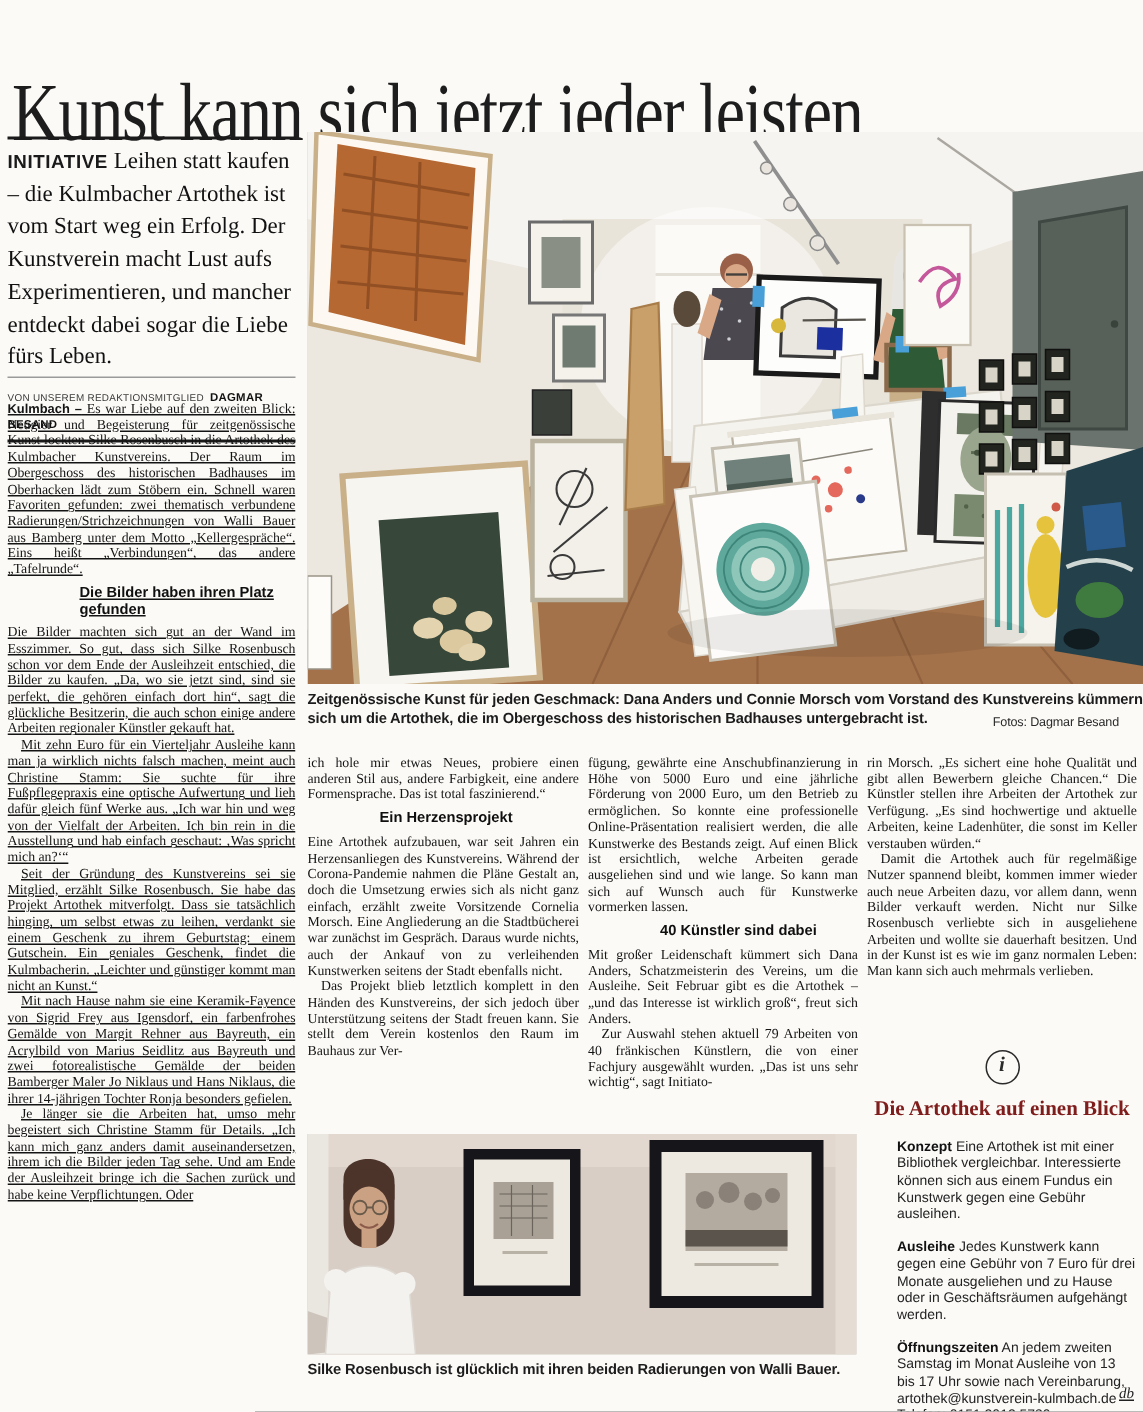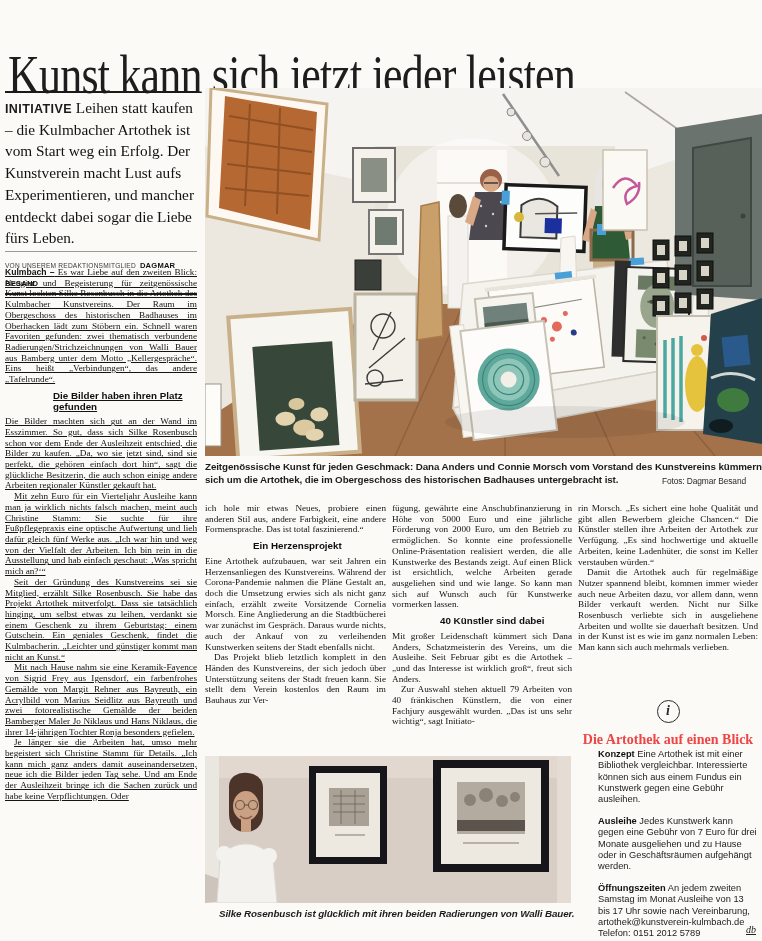--- a/index.html
+++ b/index.html
@@ -22,21 +22,21 @@
   .loc{font:700 8.6px "Liberation Sans",sans-serif;}
   .subhead{font:700 9.8px/1.1 "Liberation Sans",sans-serif;color:#0f0f0f;margin:6px 0 4px 0;padding-left:48px;}
   .photo{position:absolute;overflow:hidden;background:#d8d2c8;}
   .photo svg{display:block;}
   .caption{position:absolute;font:700 9.8px/12.6px "Liberation Sans",sans-serif;color:#1c1c1c;
            letter-spacing:-.1px;}
   .credit{position:absolute;right:16px;bottom:0;font:400 8.4px/12.6px "Liberation Sans",sans-serif;color:#2a2a2a;}
   .infobox{position:absolute;left:578px;top:700px;width:180px;height:238px;}
   .info-icon{display:block;margin:0 auto;width:21px;height:21px;border:1.6px solid #2a2a2a;border-radius:50%;
              font:italic 700 14px/20px "Liberation Serif",serif;text-align:center;color:#2a2a2a;}
-  .info-title{font:700 14px/1.2 "Liberation Serif",serif;text-align:center;color:#ef4444;margin:9px 0 0 0;}
+  .info-title{font:700 14px/1.2 "Liberation Serif",serif;text-align:center;color:#7f1d1d;margin:9px 0 10px 0;}
   .info-item{font:400 9.3px/11.4px "Liberation Sans",sans-serif;color:#222;margin-bottom:10px;margin-left:20px;}
   .info-item b{font-weight:700;color:#111;}
   .sig{position:absolute;right:2px;bottom:3px;font:italic 400 10px "Liberation Serif",serif;color:#222;text-decoration:underline;}
 </style>
 </head>
 <body>
 
 <div class="page">
 
   <h1 class="headline">Kunst kann sich jetzt jeder leisten</h1>
@@ -52,21 +52,21 @@
     <span class="auth">DAGMAR BESAND</span>
   </div>
 
   <div class="col" style="left:5px;top:267px;width:192px;height:670px;text-decoration:underline;">
     <p><span class="loc">Kulmbach –</span><span> Es war Liebe auf den zweiten Blick: Neugier und Begeisterung für zeitgenössische Kunst lockten Silke Rosenbusch in die Artothek des Kulmbacher Kunstvereins. Der Raum im Obergeschoss des historischen Badhauses im Oberhacken lädt zum Stöbern ein. Schnell waren Favoriten gefunden: zwei thematisch verbundene Radierungen/Strichzeichnungen von Walli Bauer aus Bamberg unter dem Motto „Kellergespräche“. Eins heißt „Verbindungen“, das andere „Tafelrunde“.</span></p>
     <div class="subhead">Die Bilder haben ihren Platz gefunden</div>
     <p>Die Bilder machten sich gut an der Wand im Esszimmer. So gut, dass sich Silke Rosenbusch schon vor dem Ende der Ausleihzeit entschied, die Bilder zu kaufen. „Da, wo sie jetzt sind, sind sie perfekt, die gehören einfach dort hin“, sagt die glückliche Besitzerin, die auch schon einige andere Arbeiten regionaler Künstler gekauft hat.</p>
     <p class="ind">Mit zehn Euro für ein Vierteljahr Ausleihe kann man ja wirklich nichts falsch machen, meint auch Christine Stamm: Sie suchte für ihre Fußpflegepraxis eine optische Aufwertung und lieh dafür gleich fünf Werke aus. „Ich war hin und weg von der Vielfalt der Arbeiten. Ich bin rein in die Ausstellung und hab einfach geschaut: ‚Was spricht mich an?‘“</p>
     <p class="ind">Seit der Gründung des Kunstvereins sei sie Mitglied, erzählt Silke Rosenbusch. Sie habe das Projekt Artothek mitverfolgt. Dass sie tatsächlich hinging, um selbst etwas zu leihen, verdankt sie einem Geschenk zu ihrem Geburtstag: einem Gutschein. Ein geniales Geschenk, findet die Kulmbacherin. „Leichter und günstiger kommt man nicht an Kunst.“</p>
     <p class="ind">Mit nach Hause nahm sie eine Keramik-Fayence von Sigrid Frey aus Igensdorf, ein farbenfrohes Gemälde von Margit Rehner aus Bayreuth, ein Acrylbild von Marius Seidlitz aus Bayreuth und zwei fotorealistische Gemälde der beiden Bamberger Maler Jo Niklaus und Hans Niklaus, die ihrer 14-jährigen Tochter Ronja besonders gefielen.</p>
-    <p class="ind">Je länger sie die Arbeiten hat, umso mehr begeistert sich Christine Stamm für Details. „Ich kann mich ganz anders damit auseinandersetzen, neue ich die Bilder jeden Tag sehe. Und am Ende der Ausleihzeit bringe ich die Sachen zurück und habe keine Verpflichtungen. Oder</p>
+    <p class="ind">Je länger sie die Arbeiten hat, umso mehr begeistert sich Christine Stamm für Details. „Ich kann mich ganz anders damit auseinandersetzen, ihrem ich die Bilder jeden Tag sehe. Und am Ende der Ausleihzeit bringe ich die Sachen zurück und habe keine Verpflichtungen. Oder</p>
   </div>
 
   <div class="photo" style="left:205px;top:88px;width:557px;height:368px;">
     <svg width="557" height="368" viewBox="0 0 557 368">
       <rect x="0" y="0" width="557" height="368" fill="#ece7df"></rect>
       <polygon points="0,0 557,0 557,42 400,96 170,96 0,58" fill="#f6f4f0"></polygon>
       <rect x="170" y="58" width="240" height="170" fill="#e9e4da"></rect>
       <g>
         <ellipse cx="267" cy="130" rx="85" ry="80" fill="#ffffff" opacity="0.45"></ellipse>
         <rect x="232" y="62" width="70" height="136" fill="#fbfaf6"></rect>
@@ -338,21 +338,21 @@
             <circle cx="281" cy="39" r="7"></circle>
             <circle cx="297" cy="45" r="6"></circle>
             <circle cx="310" cy="41" r="5"></circle>
         </g>
         <rect x="252" y="64" width="68" height="11" fill="#5a544c"></rect>
         <rect x="258" y="86" width="56" height="2" fill="#b8b2a6"></rect>
       </g>
     </svg>
   </div>
 
-  <div class="caption" style="left:219px;top:908px;width:366px;font-style:italic;">Silke Rosenbusch ist glücklich mit ihren beiden Radierungen von Walli Bauer.</div>
+  <div class="caption" style="left:205px;top:908px;width:366px;">Silke Rosenbusch ist glücklich mit ihren beiden Radierungen von Walli Bauer.</div>
 
   <div class="infobox">
     <span class="info-icon">i</span>
     <div class="info-title">Die Artothek auf einen Blick</div>
     <div class="info-item"><b>Konzept</b><span> Eine Artothek ist mit einer Bibliothek vergleichbar. Interessierte können sich aus einem Fundus ein Kunstwerk gegen eine Gebühr ausleihen.</span></div>
     <div class="info-item"><b>Ausleihe</b><span> Jedes Kunstwerk kann gegen eine Gebühr von 7 Euro für drei Monate ausgeliehen und zu Hause oder in Geschäftsräumen aufgehängt werden.</span></div>
     <div class="info-item"><b>Öffnungszeiten</b><span> An jedem zweiten Samstag im Monat Ausleihe von 13 bis 17 Uhr sowie nach Vereinbarung, artothek@kunstverein-kulmbach.de Telefon: 0151 2012 5789</span></div>
     <span class="sig">db</span>
   </div>
 

